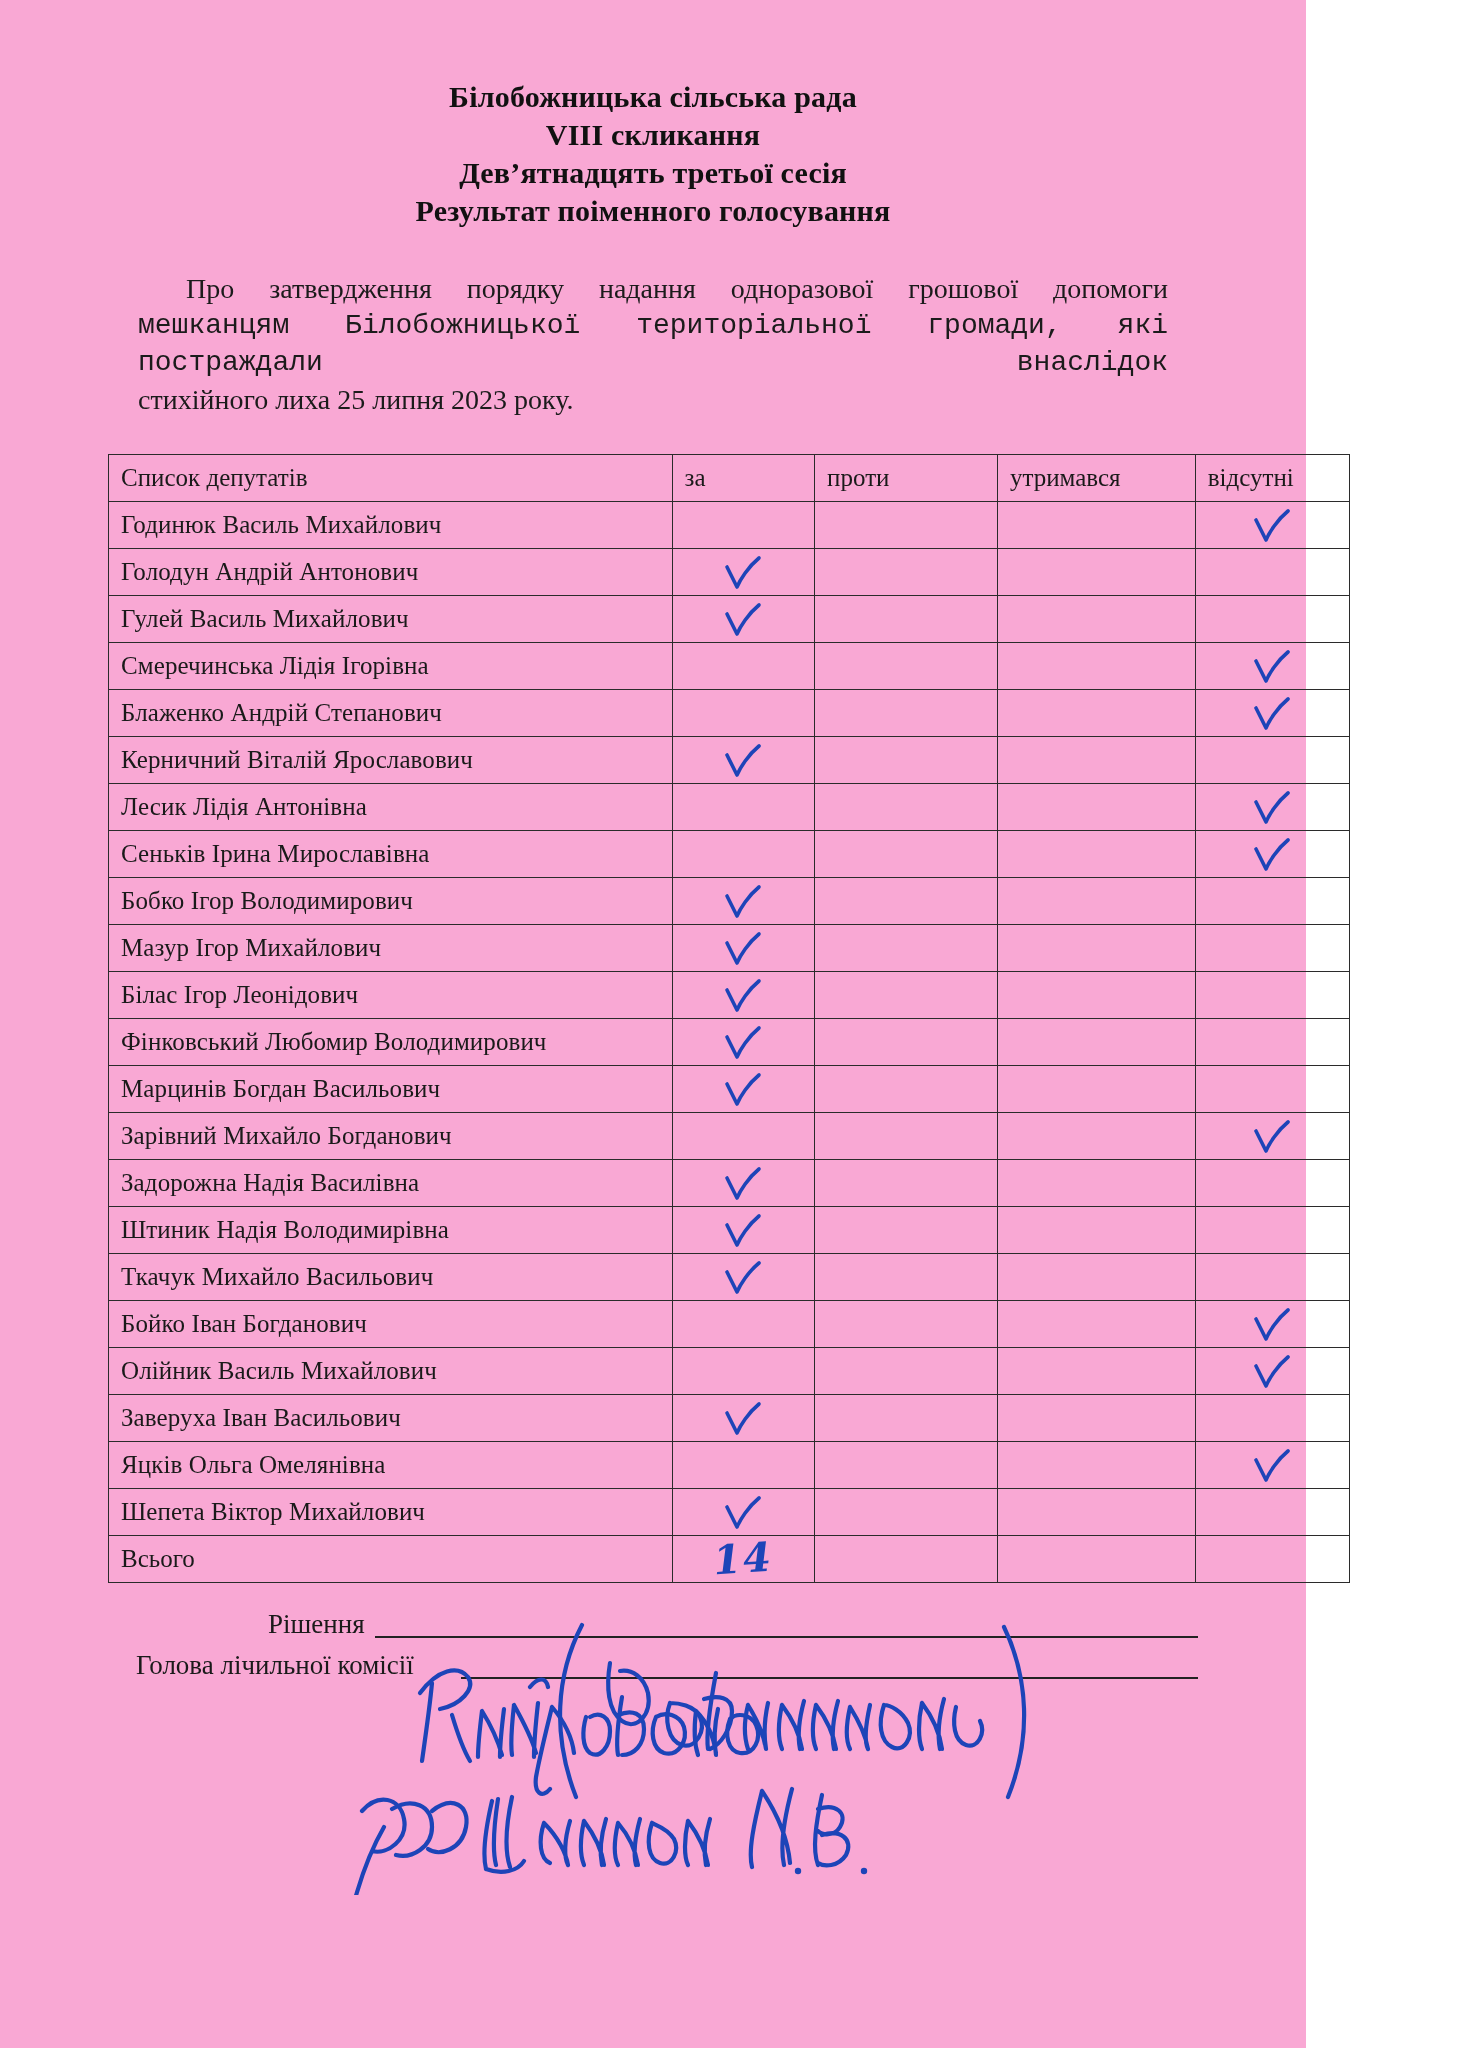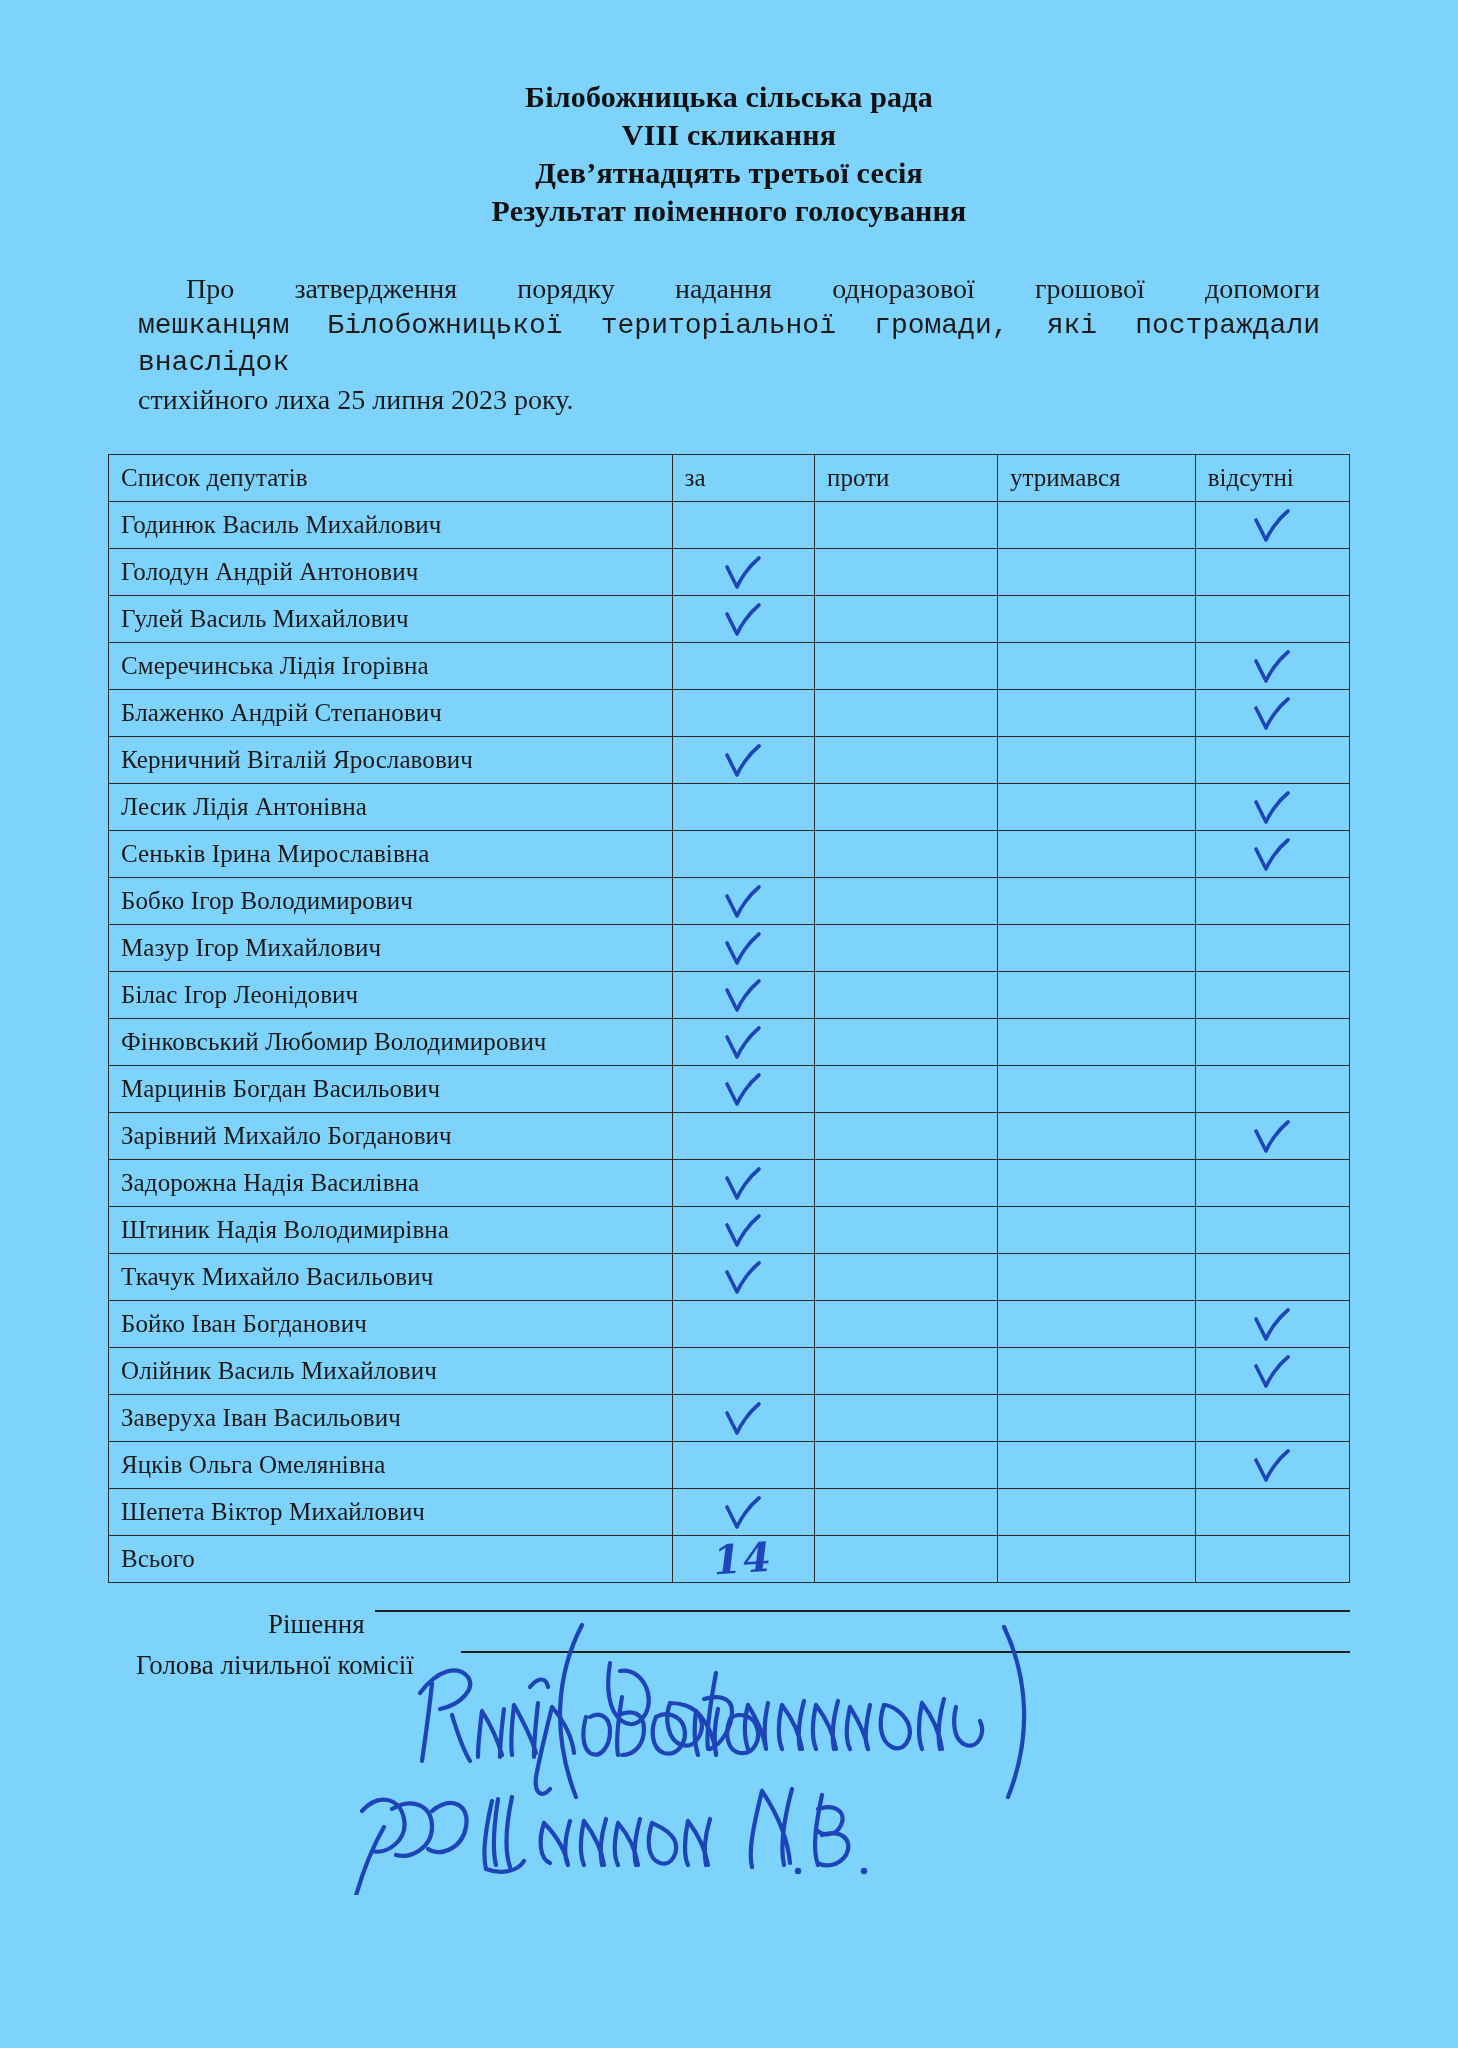--- a/index.html
+++ b/index.html
@@ -10,23 +10,23 @@
   body {
     width: 1458px;
     height: 2048px;
     font-family: "Liberation Serif", "DejaVu Serif", serif;
     color: #1a1a1a;
     position: relative;
     overflow: hidden;
   }
   .page {
     position: relative;
-    width: 1458px;
+    width: 1306px;
     height: 2048px;
-    background: #7dd3fc;
+    background: #f9a8d4;
   }
 
   
   .doc-header {
     text-align: center;
     padding-top: 78px;
   }
   .doc-header .hline {
     font-weight: bold;
     font-size: 30px;
@@ -105,21 +105,21 @@
 
   
   .sig-block {
     position: relative;
     margin: 26px 0 0 0;
     padding: 0 108px;
     font-size: 27px;
   }
   .sig-row {
     display: flex;
-    align-items: flex-start;
+    align-items: flex-end;
     margin-bottom: 8px;
     position: relative;
   }
   .sig-row .label {
     white-space: nowrap;
     padding-bottom: 2px;
   }
   .sig-row .rule {
     flex: 1 1 auto;
     border-bottom: 2px solid #222;

